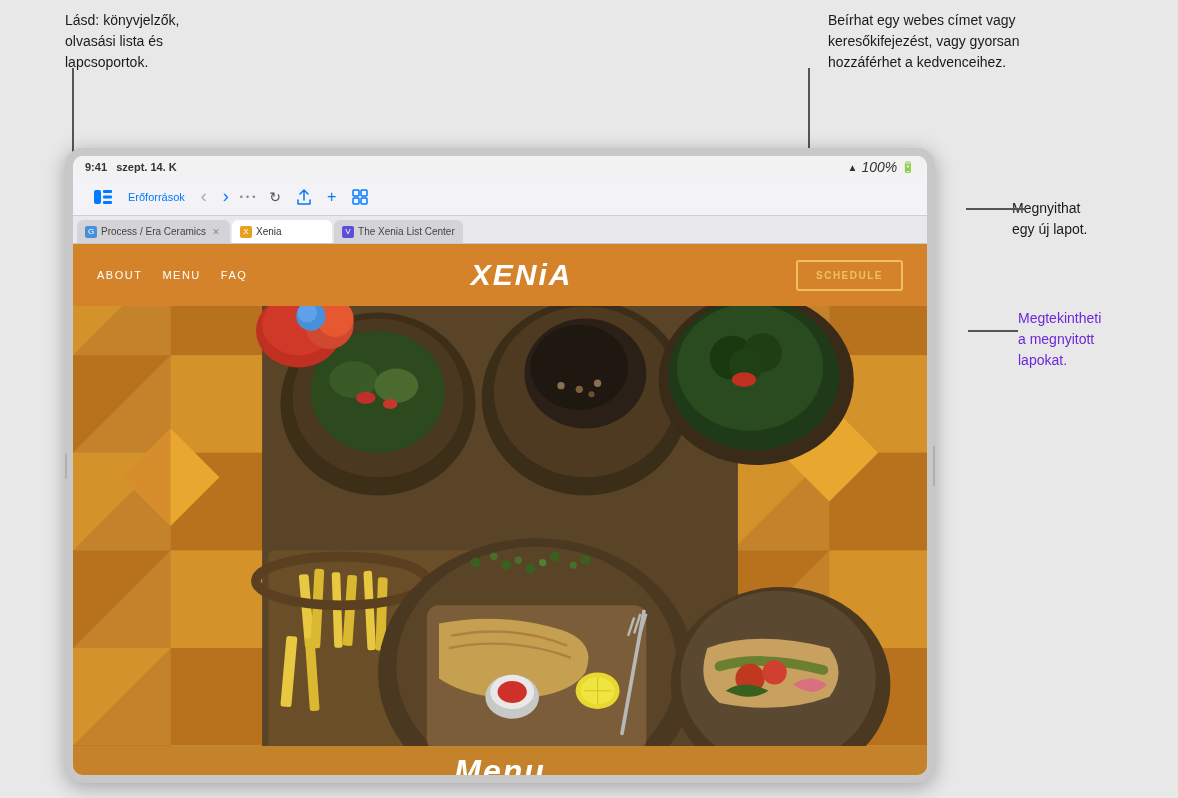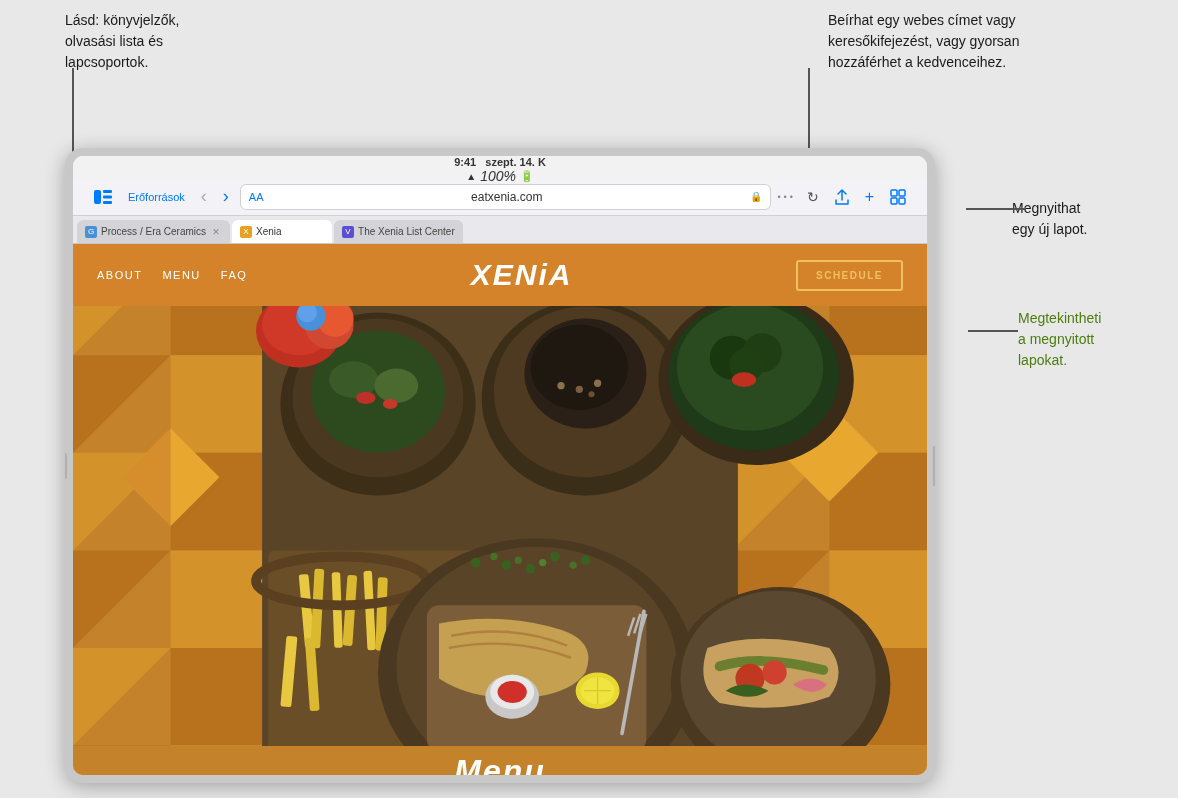--- a/index.html
+++ b/index.html
@@ -44,21 +44,21 @@
       line-height: 1.5;
       width: 130px;
     }
 
     
     .annotation-right-tabs {
       position: absolute;
       top: 308px;
       right: 20px;
       font-size: 14px;
-      color: #4d7c0f;
+      color: #6d28d9;
       line-height: 1.5;
       width: 140px;
     }
 
     
     .line-left {
       position: absolute;
       top: 68px;
       left: 72px;
       width: 2px;
@@ -140,21 +140,20 @@
     
     .status-bar {
       background: #f2f2f2;
       height: 22px;
       display: flex;
       align-items: center;
       justify-content: space-between;
       padding: 0 12px;
       font-size: 11px;
       color: #333;
-      flex-direction: column;
     }
 
     .status-time {
       font-weight: 600;
       font-size: 11px;
     }
 
     .status-right {
       display: flex;
       align-items: center;
@@ -471,25 +470,20 @@
       <span class="toolbar-btn" style="font-size:11px; color:#007aff;">Erőforrások</span>
 
       <button class="toolbar-btn toolbar-nav">
         <span style="font-size:18px;">‹</span>
       </button>
 
       <button class="toolbar-btn toolbar-nav active">
         <span style="font-size:18px;">›</span>
       </button>
 
-      <div class="address-bar">
-        <span class="address-aa">AA</span>
-        <span class="address-url">eatxenia.com</span>
-        <span class="address-lock">🔒</span>
-      </div>
 
       <span class="dot-sep" style="font-size:9px; letter-spacing:3px; color:#888;">•••</span>
 
       <button class="toolbar-btn">
         <span style="font-size:14px; color:#555;">↻</span>
       </button>
 
       <button class="toolbar-btn">
         <svg width="14" height="16" viewBox="0 0 14 16" fill="none">
           <path d="M7 1 L7 11 M3 5 L7 1 L11 5 M1 11 L1 15 L13 15 L13 11" stroke="#007aff" stroke-width="1.5" fill="none" stroke-linecap="round" stroke-linejoin="round"></path>

